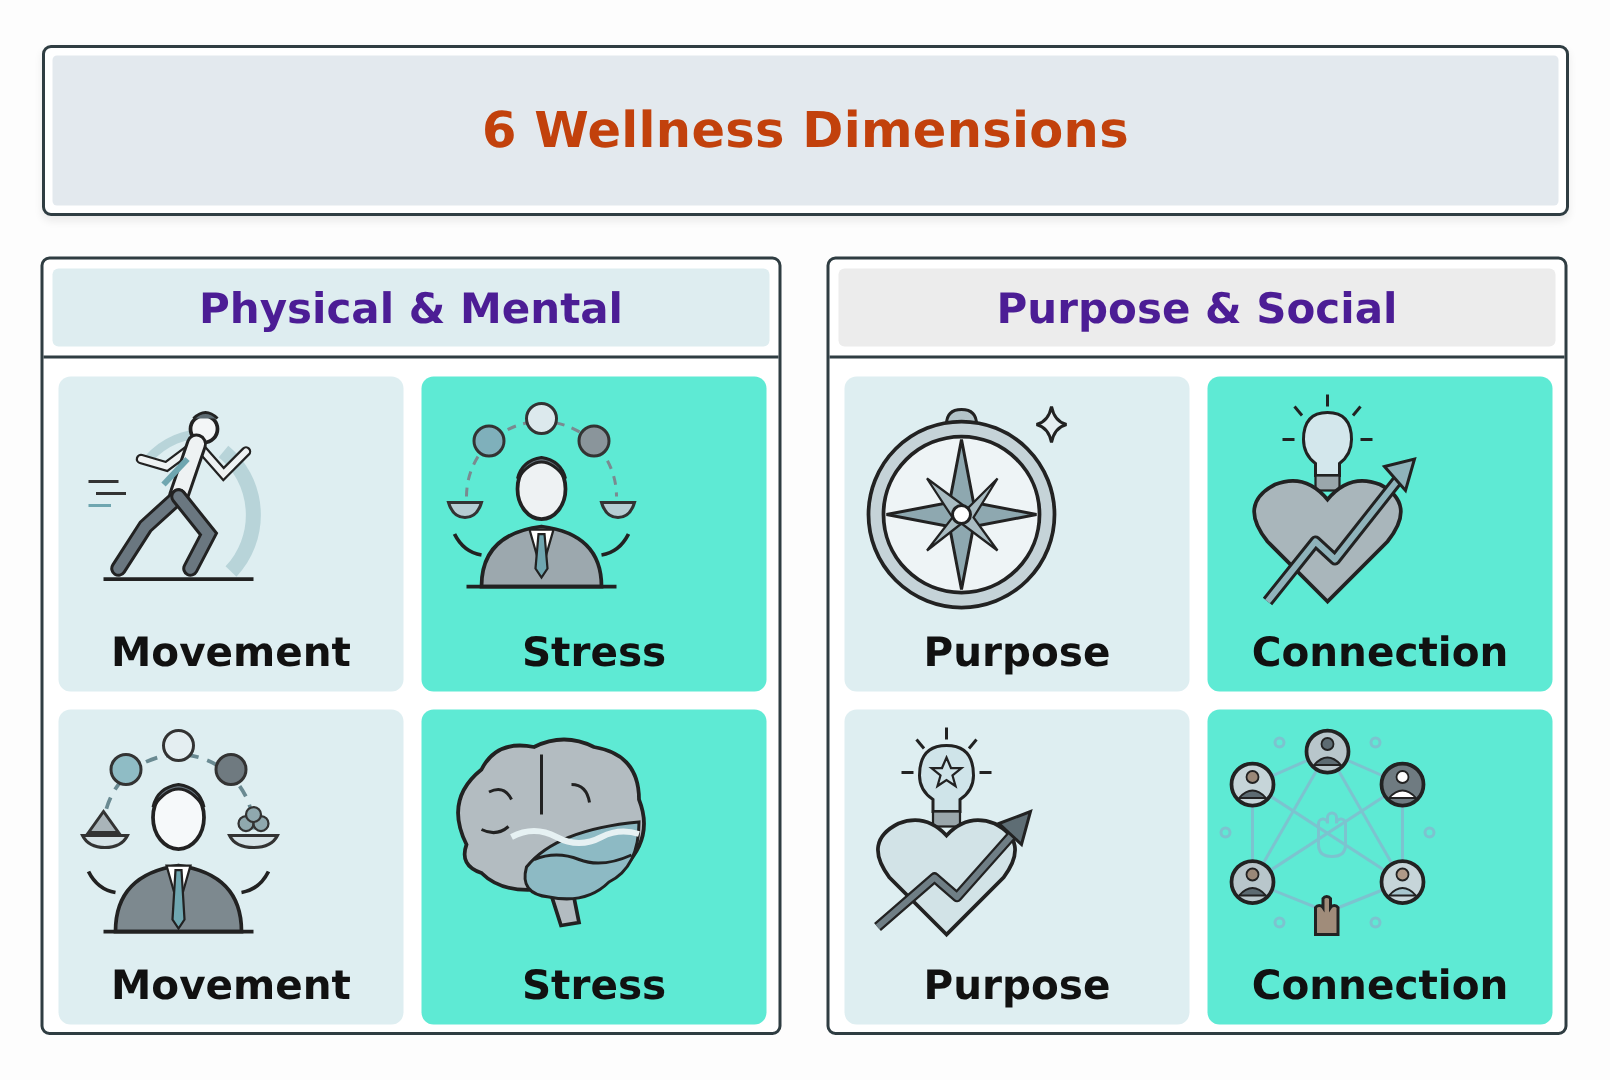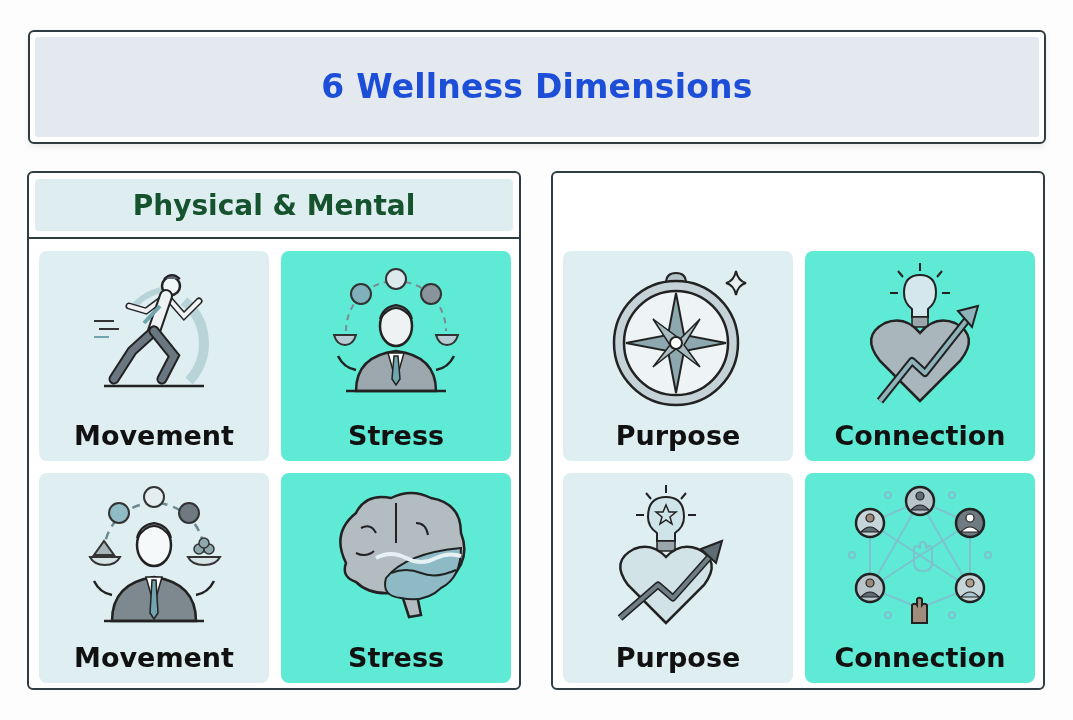--- a/index.html
+++ b/index.html
@@ -8,40 +8,40 @@
 
   .header {
     position: absolute; left: 28px; top: 30px; width: 1018px; height: 114px;
     border: 2px solid #2f3d42; border-radius: 6px; background: #fff; padding: 5px;
     box-shadow: 0 3px 6px rgba(0,0,0,0.08);
   }
   .header-inner {
     width: 100%; height: 100%; background: #e3e9ee; border-radius: 3px;
     display: flex; flex-direction: column; align-items: center; justify-content: center;
   }
-  .header-title { font-size: 33px; font-weight: bold; letter-spacing: 0.2px; color: #1d4ed8; line-height: 1.15; }
+  .header-title { font-size: 33px; font-weight: bold; letter-spacing: 0.2px; color: #c2410c; line-height: 1.15; }
   .header-subtitle { font-size: 24px; color: #222; margin-top: 4px; }
 
   .panel {
     position: absolute; top: 171px; width: 494px; height: 519px;
     border: 2px solid #2f3d42; border-radius: 6px; background: #fff;
   }
   .panel.left { left: 27px; }
   .panel.right { left: 551px; }
   .panel-head { height: 66px; padding: 6px; border-bottom: 2px solid #2f3d42; }
   .panel-head-inner {
     height: 100%; border-radius: 4px; display: flex; align-items: center; justify-content: center;
-    font-size: 28px; font-weight: 600; color: #14532d;
+    font-size: 28px; font-weight: 600; color: #4c1d95;
   }
   .panel.left .panel-head-inner { background: #deedf0; }
   .panel.right .panel-head-inner { background: #ececec; }
 
   .grid { position: absolute; left: 10px; top: 78px; width: 472px; height: 432px;
           display: grid; grid-template-columns: 1fr 1fr; grid-template-rows: 1fr 1fr; gap: 12px; }
-  .cell { border-radius: 8px; position: relative; display: flex; flex-direction: column; align-items: center; }
+  .cell { border-radius: 8px; position: relative; display: flex; flex-direction: column; }
   .cell.teal { background: #deeef1; }
   .cell.gray { background: #5eead4; }
   .cell .icon { width: 160px; height: 150px; margin-top: 10px; }
   .cell .label { position: absolute; bottom: 10px; width: 100%; text-align: center; font-size: 27px; font-weight: 600; color: #111; }
 </style>
 </head>
 <body>
 
 <div class="header">
   <div class="header-inner">
@@ -134,20 +134,23 @@
         <path d="M45 45 q10 -5 15 5" fill="none" stroke="#222" stroke-width="2"></path>
         <path d="M100 40 q10 0 12 12" fill="none" stroke="#222" stroke-width="2"></path>
         <path d="M40 70 q10 5 18 -2" fill="none" stroke="#222" stroke-width="2"></path>
       </svg>
       <div class="label">Stress</div>
     </div>
   </div>
 </div>
 
 <div class="panel right">
+  <div class="panel-head">
+    <div class="panel-head-inner">Purpose &amp; Social</div>
+  </div>
   <div class="grid">
 
     <div class="cell teal">
       <svg class="icon" viewBox="0 0 160 150">
         <path d="M68 22 q0 -10 10 -10 q10 0 10 10z" fill="#b3c4c9" stroke="#222" stroke-width="2"></path>
         <circle cx="78" cy="82" r="62" fill="#c5d3d8" stroke="#222" stroke-width="2.5"></circle>
         <circle cx="78" cy="82" r="52" fill="#eef4f6" stroke="#222" stroke-width="2.5"></circle>
         <path d="M78 32 L86 74 L128 82 L86 90 L78 132 L70 90 L28 82 L70 74z" fill="#8ea8b0" stroke="#222" stroke-width="2"></path>
         <path d="M55 58 L82 78 L102 58 L86 84 L102 106 L78 88 L55 106 L72 84z" fill="#a9bcc2" stroke="#222" stroke-width="1.5"></path>
         <circle cx="78" cy="82" r="6" fill="#fff" stroke="#222" stroke-width="2"></circle>

